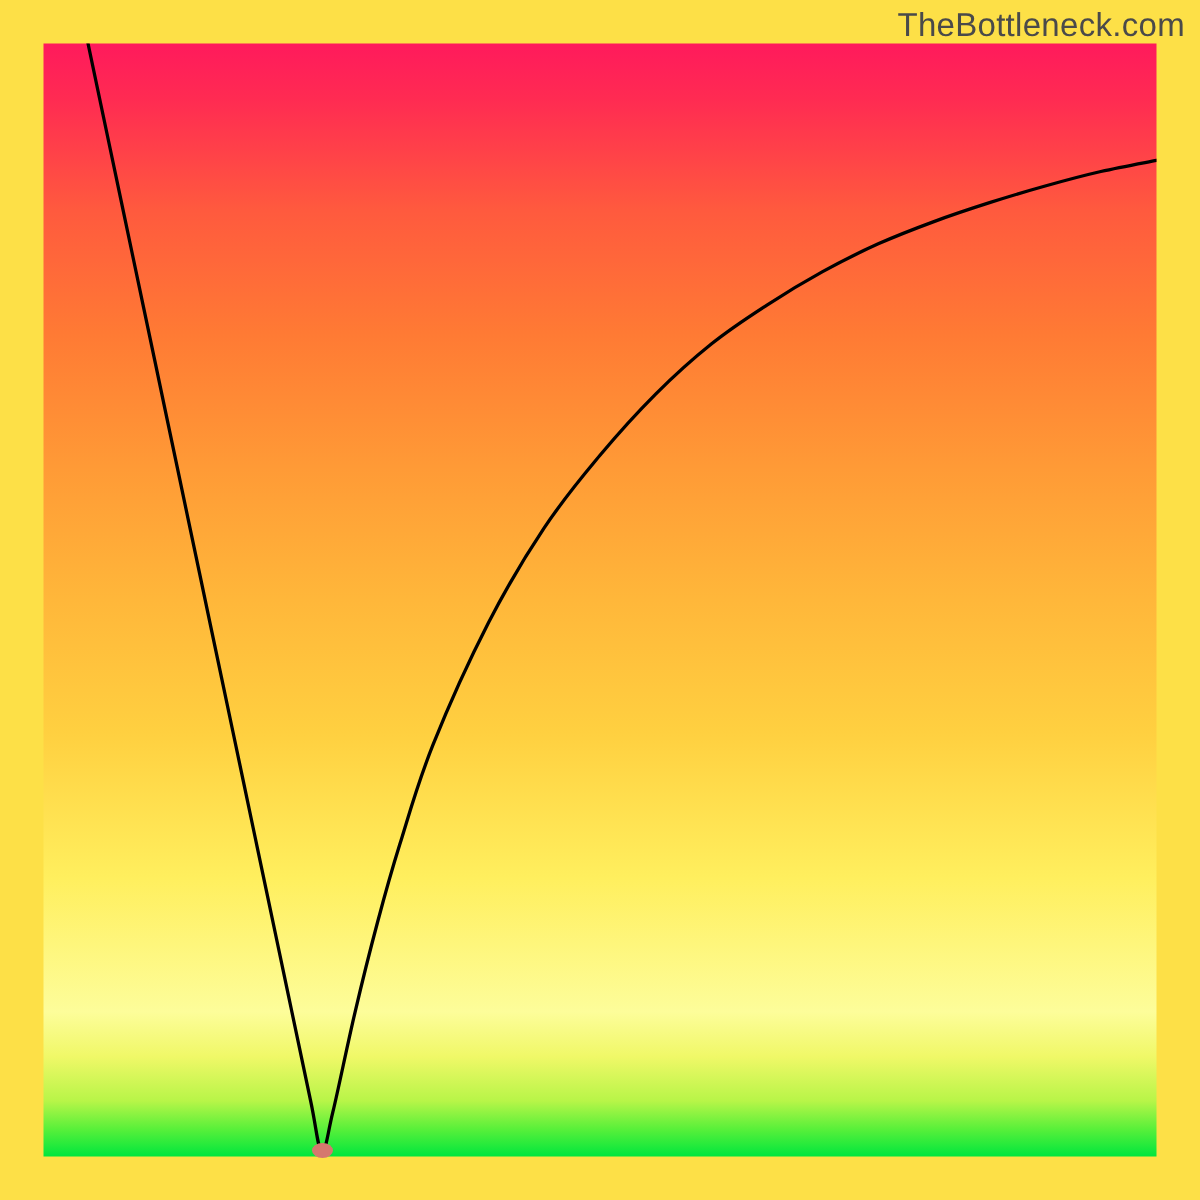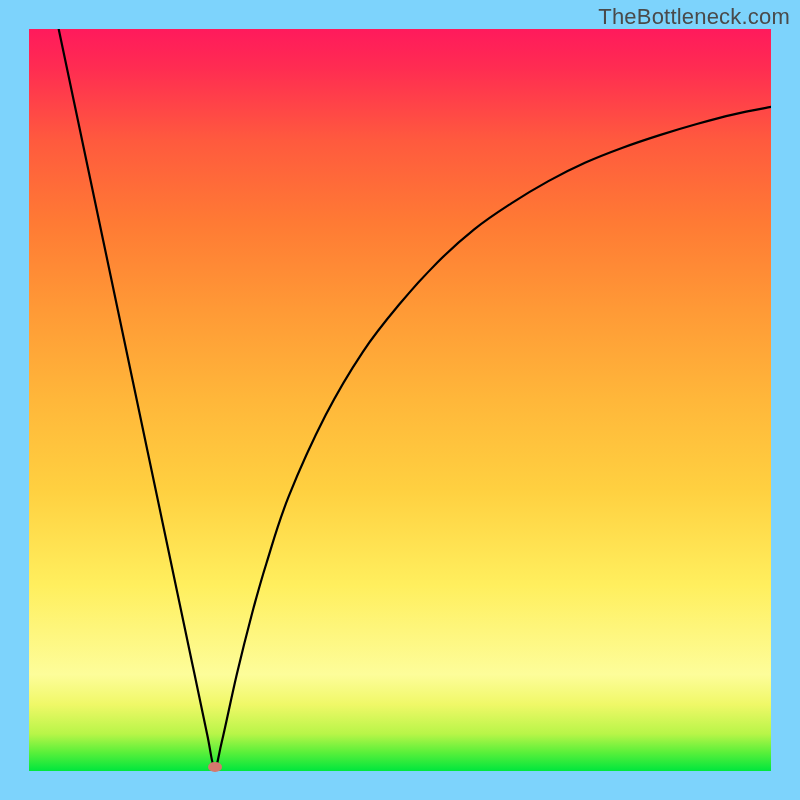--- a/index.html
+++ b/index.html
@@ -8,21 +8,21 @@
     width: 800px;
     height: 800px;
     background: #000;
     overflow: hidden;
     font-family: Arial, Helvetica, sans-serif;
   }
   .frame {
     position: relative;
     width: 800px;
     height: 800px;
-    background: #7dd3fc;
+    background: #fde047;
   }
   .plot-area {
     position: absolute;
     left: 29px;
     top: 29px;
     width: 742px;
     height: 742px;
     
     background: linear-gradient(to top,
       #00e63d 0%,

